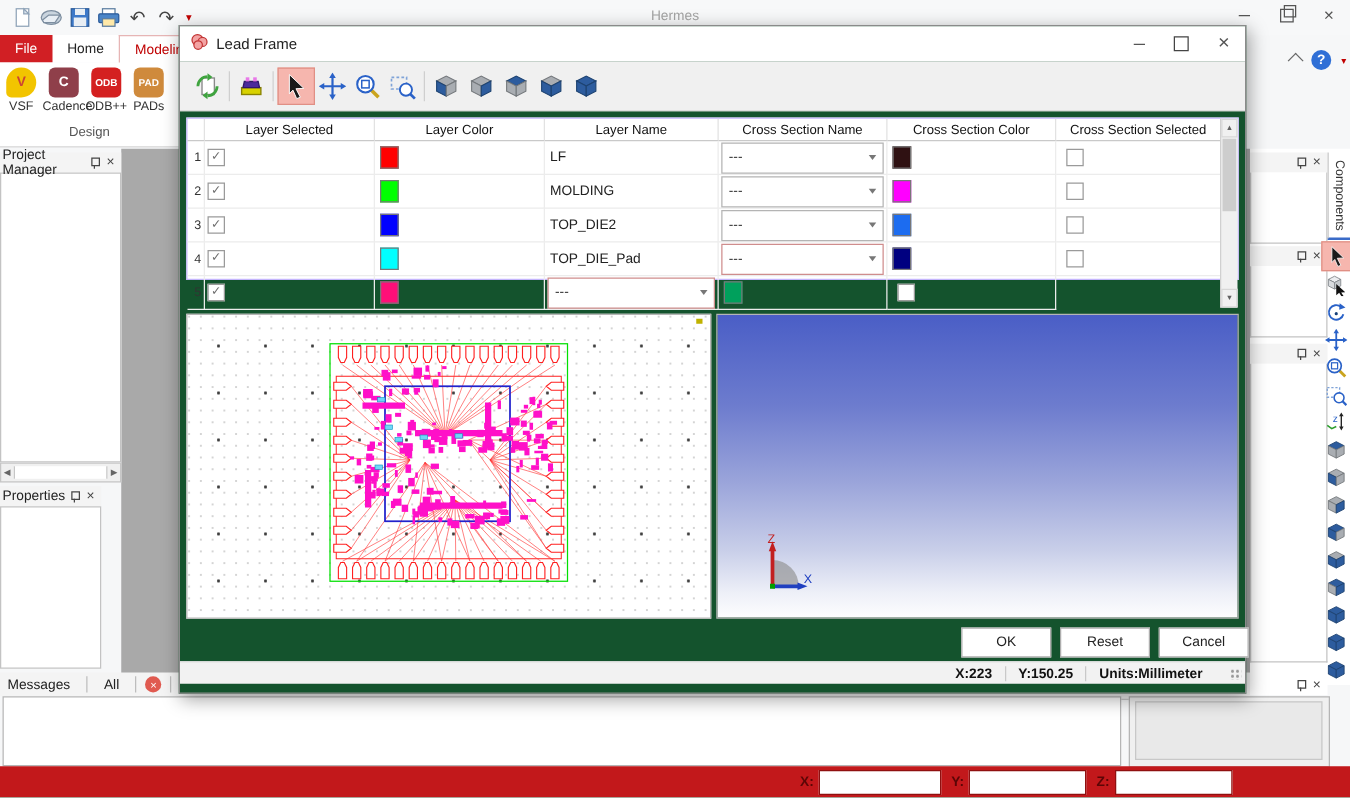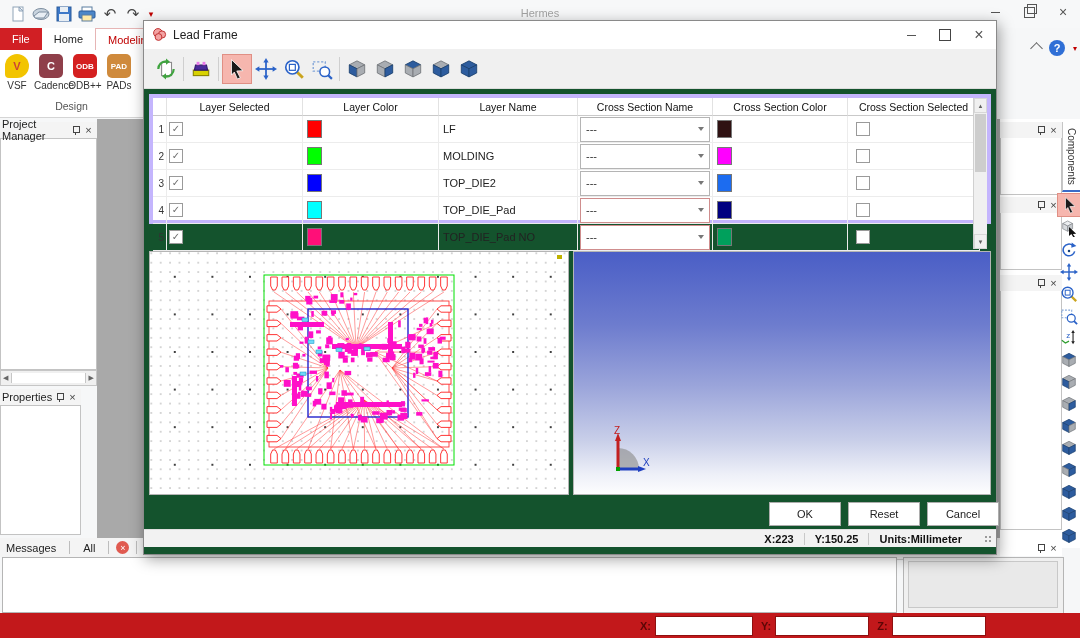--- a/index.html
+++ b/index.html
@@ -60,21 +60,21 @@
   #unit-dd{width:68px;height:17px;background:#fff;border:1px solid #9a9a9a;display:flex;align-items:center;padding:0 5px;justify-content:space-between;color:#222;margin-top:45px;}
   .caret-down{width:0;height:0;border-left:3.5px solid transparent;border-right:3.5px solid transparent;border-top:4px solid #777;}
   .err-ic{width:13px;height:13px;border-radius:50%;background:#e05a50;color:#fff;font-size:9px;display:flex;align-items:center;justify-content:center;}
   .warn-ic{position:relative;width:0;height:0;border-left:7px solid transparent;border-right:7px solid transparent;border-bottom:12px solid #f2c12e;}
   .warn-ic::after{content:"!";position:absolute;left:-1.5px;top:2px;font-size:8px;color:#4d3a00;font-weight:bold;}
   
   #dialog{left:143px;top:20px;width:852px;height:533px;background:#14532d;border:1px solid #8a8a8a;box-shadow:2px 4px 14px rgba(0,0,0,.38);}
   #dlg-title{left:0;top:0;width:852px;height:28px;background:#fff;display:flex;align-items:center;}
   #dlg-toolbar{left:0;top:28px;width:852px;height:40px;background:#f0f0f0;border-bottom:1px solid #dcdcdc;display:flex;align-items:center;padding-left:8px;box-sizing:border-box;}
   
-  #dlg-table{left:5px;top:73px;width:842px;height:130px;border:4px solid #c4b5fd;box-sizing:border-box;background:#fff;}
+  #dlg-table{left:5px;top:73px;width:842px;height:130px;border:1px solid #c4b5fd;box-sizing:border-box;background:#fff;}
   .tgrid{display:grid;grid-template-columns:14px 136px 136px 139px 135px 135px 132px;}
   .th{height:17px;display:flex;align-items:center;justify-content:center;border-right:1px solid #e2e2e2;border-bottom:1px solid #c9c9c9;font-size:10.5px;color:#111;}
   .td{height:27px;display:flex;align-items:center;border-right:1px solid #ececec;border-bottom:1px solid #ececec;padding:0 2px;box-sizing:border-box;}
   .td.num{justify-content:flex-end;padding-right:2px;color:#333;font-size:10px;}
   .cb{width:12px;height:12px;border:1px solid #9a9a9a;background:#fff;font-size:10px;color:#6d6d6d;line-height:11px;text-align:center;}
   .swatch{width:13px;height:16px;border:1px solid #777;margin-left:2px;}
   .dd{flex:1;height:23px;border:1px solid #b4b4b4;background:#fff;display:flex;align-items:center;justify-content:space-between;padding:0 5px;color:#333;}
   .dd.warn{border-color:#cf8d8d;}
   #tbl-scroll{position:absolute;right:0;top:0;width:13px;height:151px;background:#f0f0f0;border-left:1px solid #d0d0d0;}
   .sb-btn{height:15px;display:flex;align-items:center;justify-content:center;color:#606060;font-size:6px;background:#f0f0f0;border:1px solid #d7d7d7;box-sizing:border-box;}
@@ -603,21 +603,20 @@
             </div>
           </div>
           <div class="tgrid">
             <div class="td num">5</div>
             <div class="td">
               <span class="cb">✓</span>
             </div>
             <div class="td">
               <span class="swatch" style="background:#ff0f78"></span>
             </div>
-            <div class="td" style="padding-left:4px;">TOP_DIE_Pad NO</div>
             <div class="td">
               <span class="dd warn">
                 <span>---</span>
                 <span class="caret-down"></span>
               </span>
             </div>
             <div class="td">
               <span class="swatch" style="background:#00a05c"></span>
             </div>
             <div class="td" style="padding-left:8px;">

